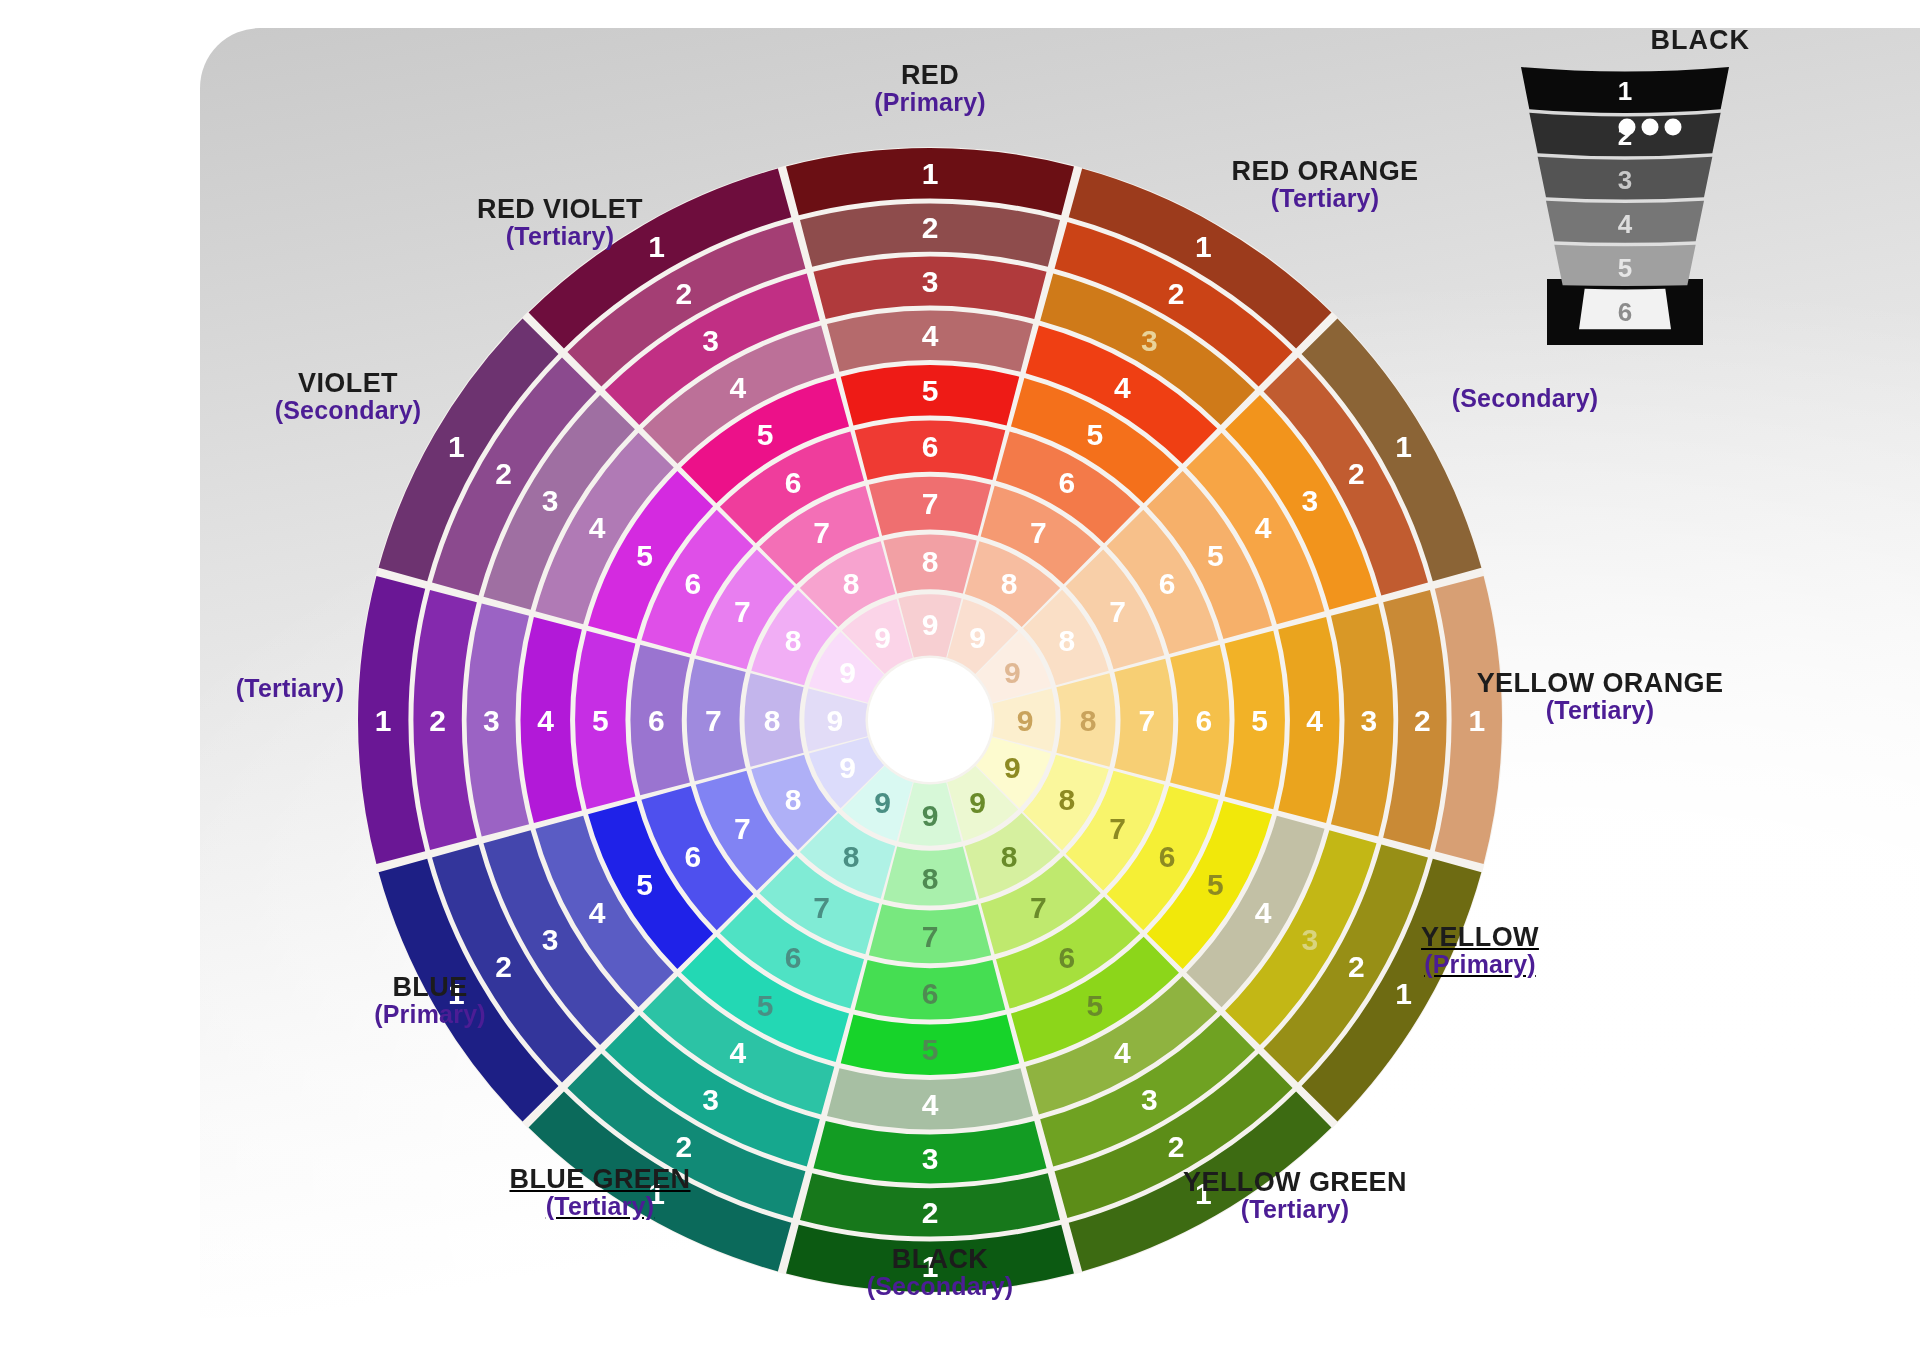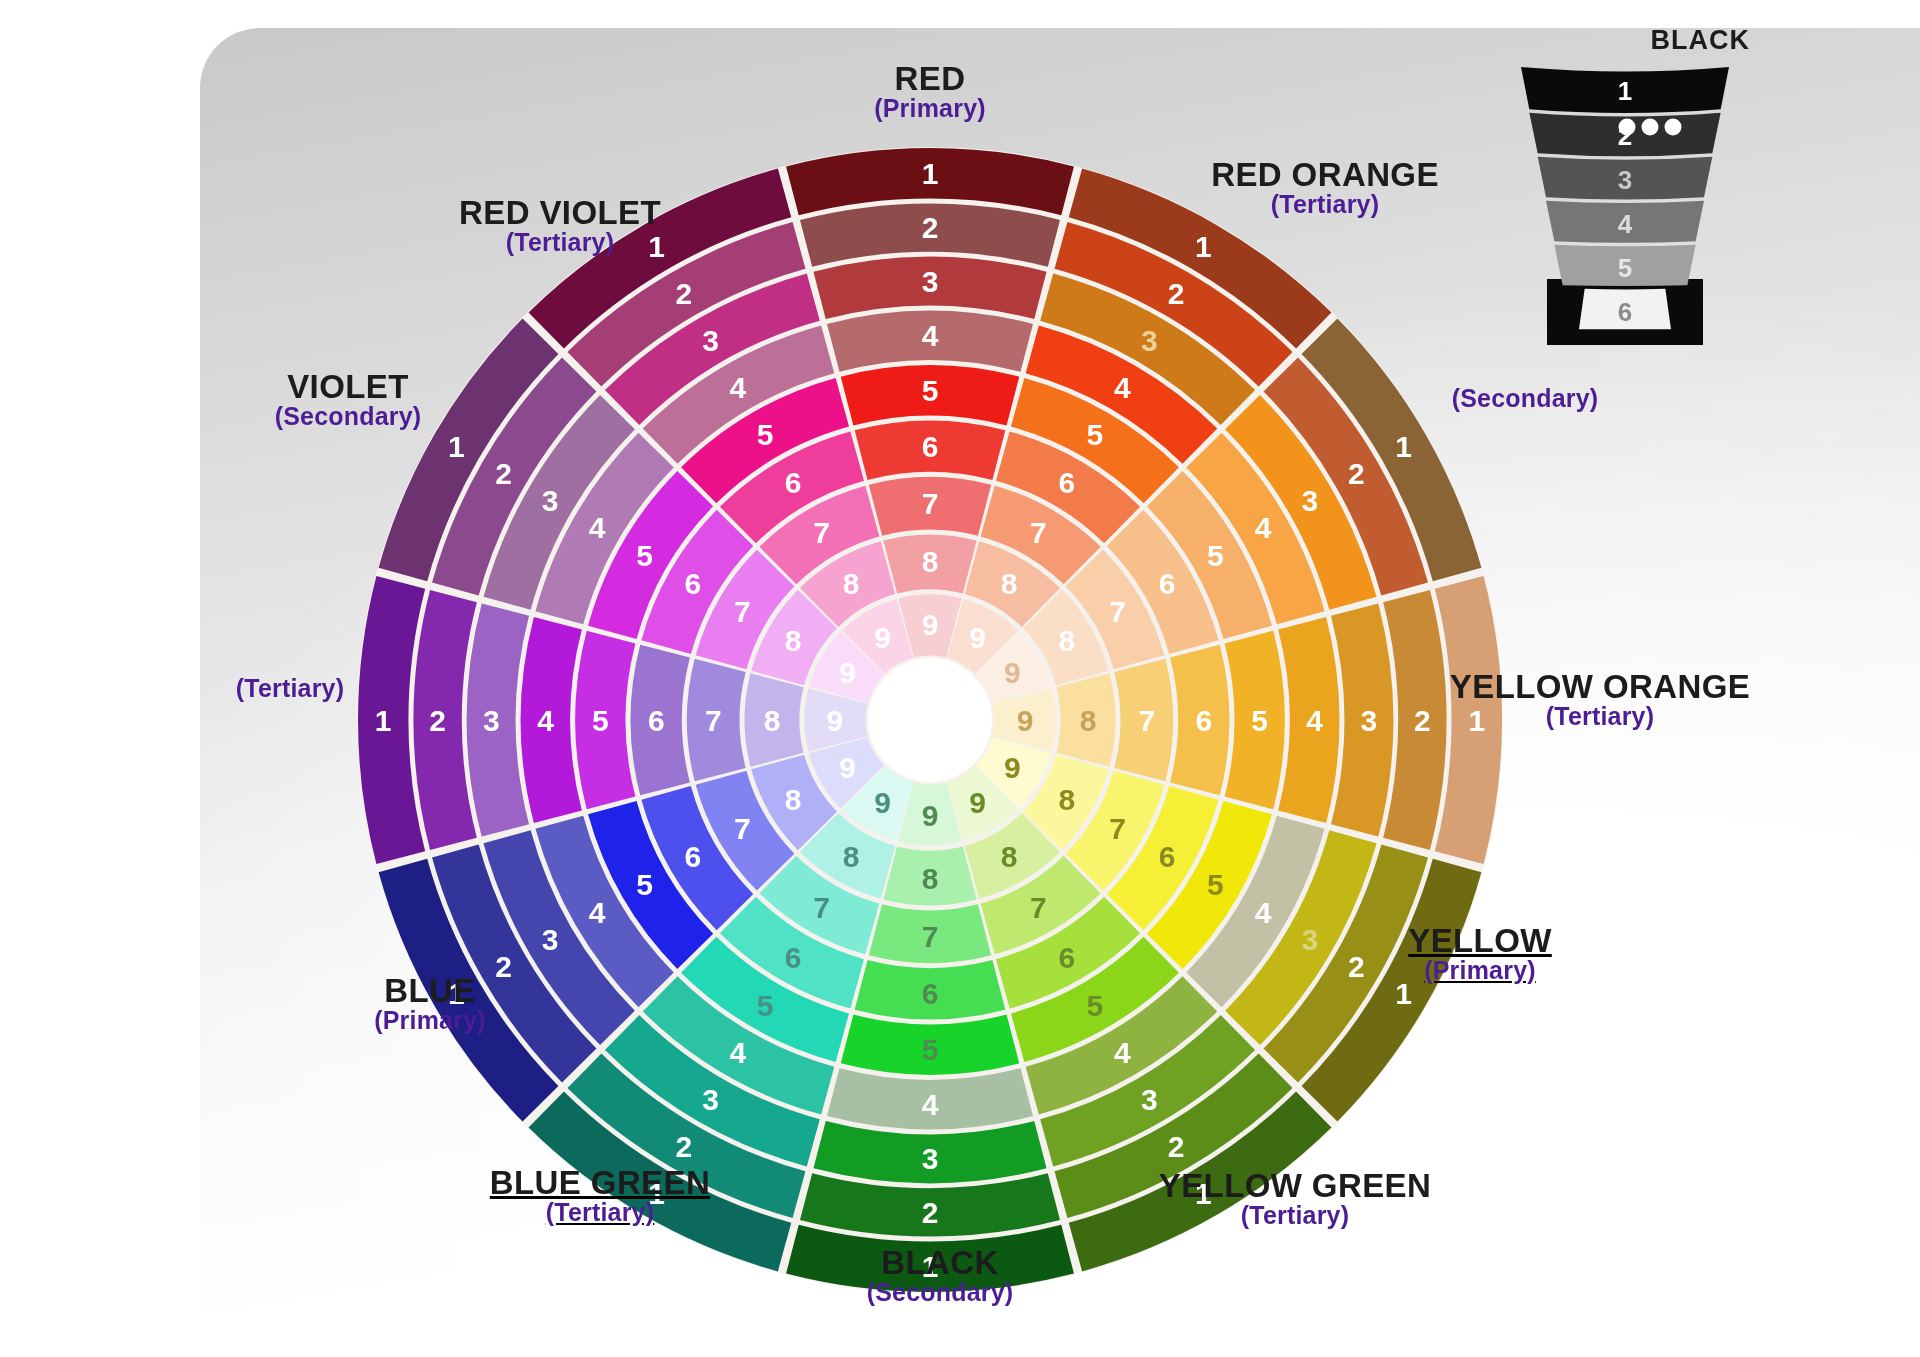--- a/index.html
+++ b/index.html
@@ -14,21 +14,21 @@
      border-top-left-radius:60px;
      background:radial-gradient(130% 95% at 78% 88%, rgba(255,255,255,.97) 28%, rgba(255,255,255,0) 72%);}
 
   #wheel-wrap{position:absolute;left:0;top:0;width:1920px;height:1357px;}
   svg{display:block;}
 
   .seg-num{font-family:"Liberation Sans",sans-serif;font-weight:bold;
      text-anchor:middle;dominant-baseline:central;pointer-events:none;}
 
   .wheel-label{position:absolute;text-align:center;line-height:1.03;white-space:nowrap;}
-  .wl-name{font-size:33px;font-weight:bold;color:#1c1c1c;letter-spacing:.4px;}
+  .wl-name{font-size:27px;font-weight:bold;color:#1c1c1c;letter-spacing:.4px;}
   .wl-kind{font-size:25px;font-weight:bold;color:#4c1d95;letter-spacing:.2px;}
 
   #legend{position:absolute;left:1500px;top:25px;width:250px;height:300px;}
   #legend-title{position:absolute;left:0;top:0;width:250px;text-align:right;
      font-size:27px;font-weight:bold;color:#1c1c1c;letter-spacing:1px;}
   .lg-num{font-family:"Liberation Sans",sans-serif;font-weight:bold;font-size:26px;
      text-anchor:middle;dominant-baseline:central;}
   .lg-dot{fill:#ffffff;}
 </style>
 </head>

